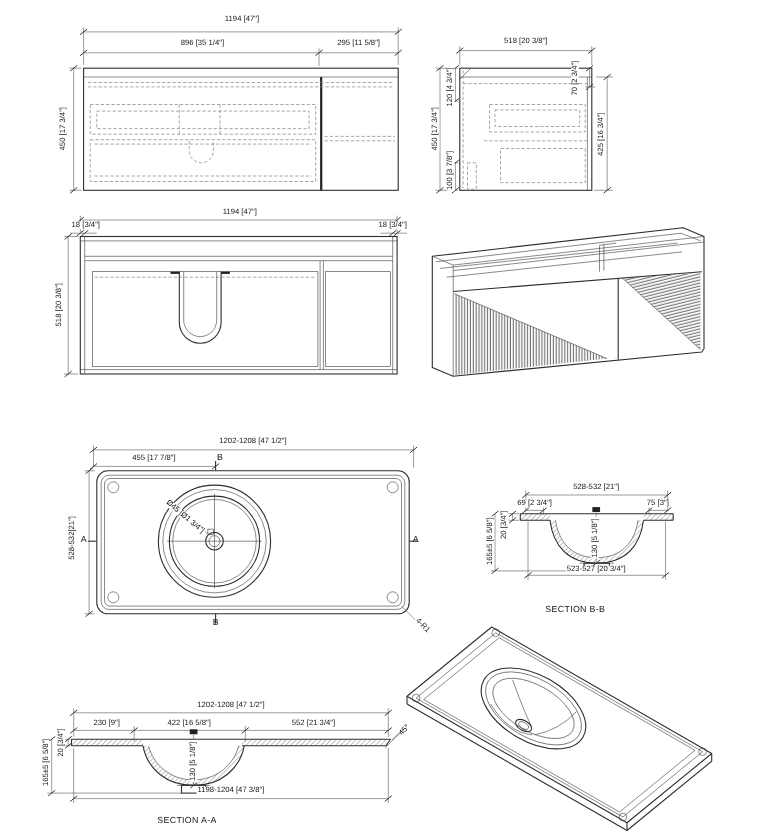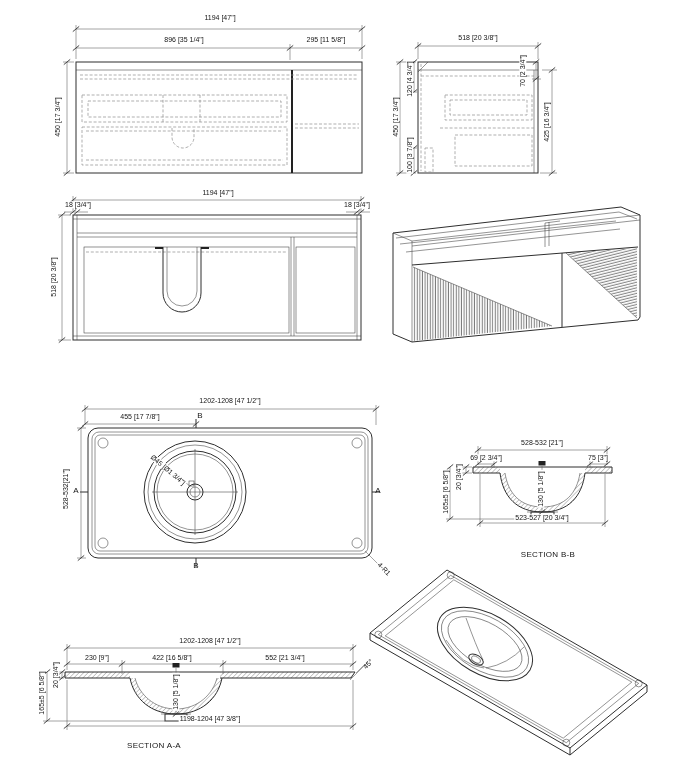--- a/index.html
+++ b/index.html
@@ -370,26 +370,26 @@
 <div class="lbl r40" style="left:168px;top:470px">Ø45 [Ø1 3/4"]</div>
 <div class="lbl r45" style="left:384px;top:569px">4-R1</div>
 
 <div class="lbl" style="left:542px;top:443px">528-532 [21"]</div>
 <div class="lbl" style="left:486px;top:458px">69 [2 3/4"]</div>
 <div class="lbl" style="left:598px;top:458px">75 [3"]</div>
 <div class="lbl vert" style="left:459px;top:477px">20 [3/4"]</div>
 <div class="lbl vert" style="left:446px;top:492px">165±5 [6 5/8"]</div>
 <div class="lbl vert" style="left:541px;top:489px">130 [5 1/8"]</div>
 <div class="lbl" style="left:542px;top:518px">523-527 [20 3/4"]</div>
-<div class="lbl title" style="left:548px;top:555px">SECTION B-B</div>
+<div class="lbl title" style="left:523px;top:555px">SECTION B-B</div>
 
 <div class="lbl" style="left:210px;top:641px">1202-1208 [47 1/2"]</div>
 <div class="lbl" style="left:97px;top:658px">230 [9"]</div>
 <div class="lbl" style="left:172px;top:658px">422 [16 5/8"]</div>
 <div class="lbl" style="left:285px;top:658px">552 [21 3/4"]</div>
 <div class="lbl vert" style="left:56px;top:675px">20 [3/4"]</div>
 <div class="lbl vert" style="left:42px;top:693px">165±5 [6 5/8"]</div>
 <div class="lbl vert" style="left:176px;top:692px">130 [5 1/8"]</div>
 <div class="lbl" style="left:210px;top:719px">1198-1204 [47 3/8"]</div>
 <div class="lbl rm45" style="left:368px;top:664px">45°</div>
-<div class="lbl title" style="left:154px;top:746px">SECTION A-A</div>
+<div class="lbl title" style="left:170px;top:746px">SECTION A-A</div>
 
 </div>
 
 </body></html>

